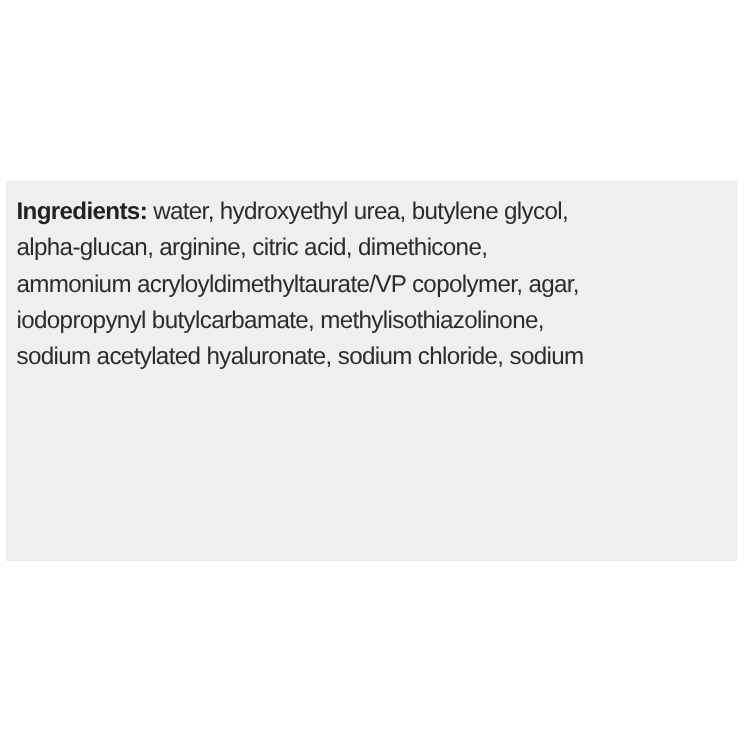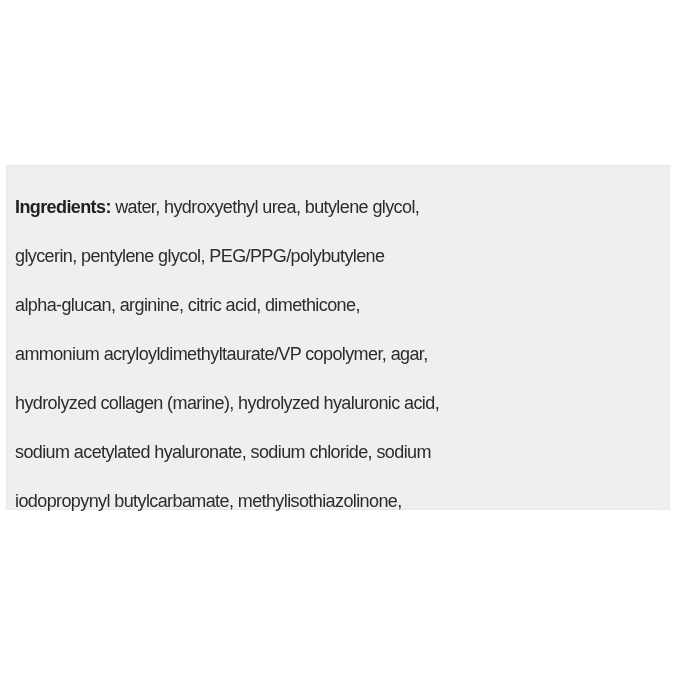--- a/index.html
+++ b/index.html
@@ -21,38 +21,35 @@
     top: 165px;
     width: 664px;
     height: 345px;
     box-sizing: border-box;
     background: #f0eef0;
     border: 1px solid #e9e7e9;
     padding: 9px 8px 8px 8px;
   }
   .line {
     white-space: nowrap;
-    font-size: 18px;
+    font-size: 22px;
     line-height: 33px;
     letter-spacing: -0.6px;
     color: #2d2b2c;
     font-weight: 400;
-    margin-top: 16px;
   }
   .heading {
     font-weight: 700;
     color: #232122;
   }
 </style>
 </head>
 <body>
 
 <div class="page">
   <div class="ingredients-panel">
     <div class="line"><span class="heading">Ingredients:</span> <span>water, hydroxyethyl urea, butylene glycol,</span></div>
-    <div class="line">glycerin, pentylene glycol, PEG/PPG/polybutylene</div>
     <div class="line">alpha-glucan, arginine, citric acid, dimethicone,</div>
     <div class="line">ammonium acryloyldimethyltaurate/VP copolymer, agar,</div>
-    <div class="line">hydrolyzed collagen (marine), hydrolyzed hyaluronic acid,</div>
+    <div class="line">iodopropynyl butylcarbamate, methylisothiazolinone,</div>
     <div class="line">sodium acetylated hyaluronate, sodium chloride, sodium</div>
-    <div class="line">iodopropynyl butylcarbamate, methylisothiazolinone,</div>
   </div>
 </div>
 
 </body></html>

